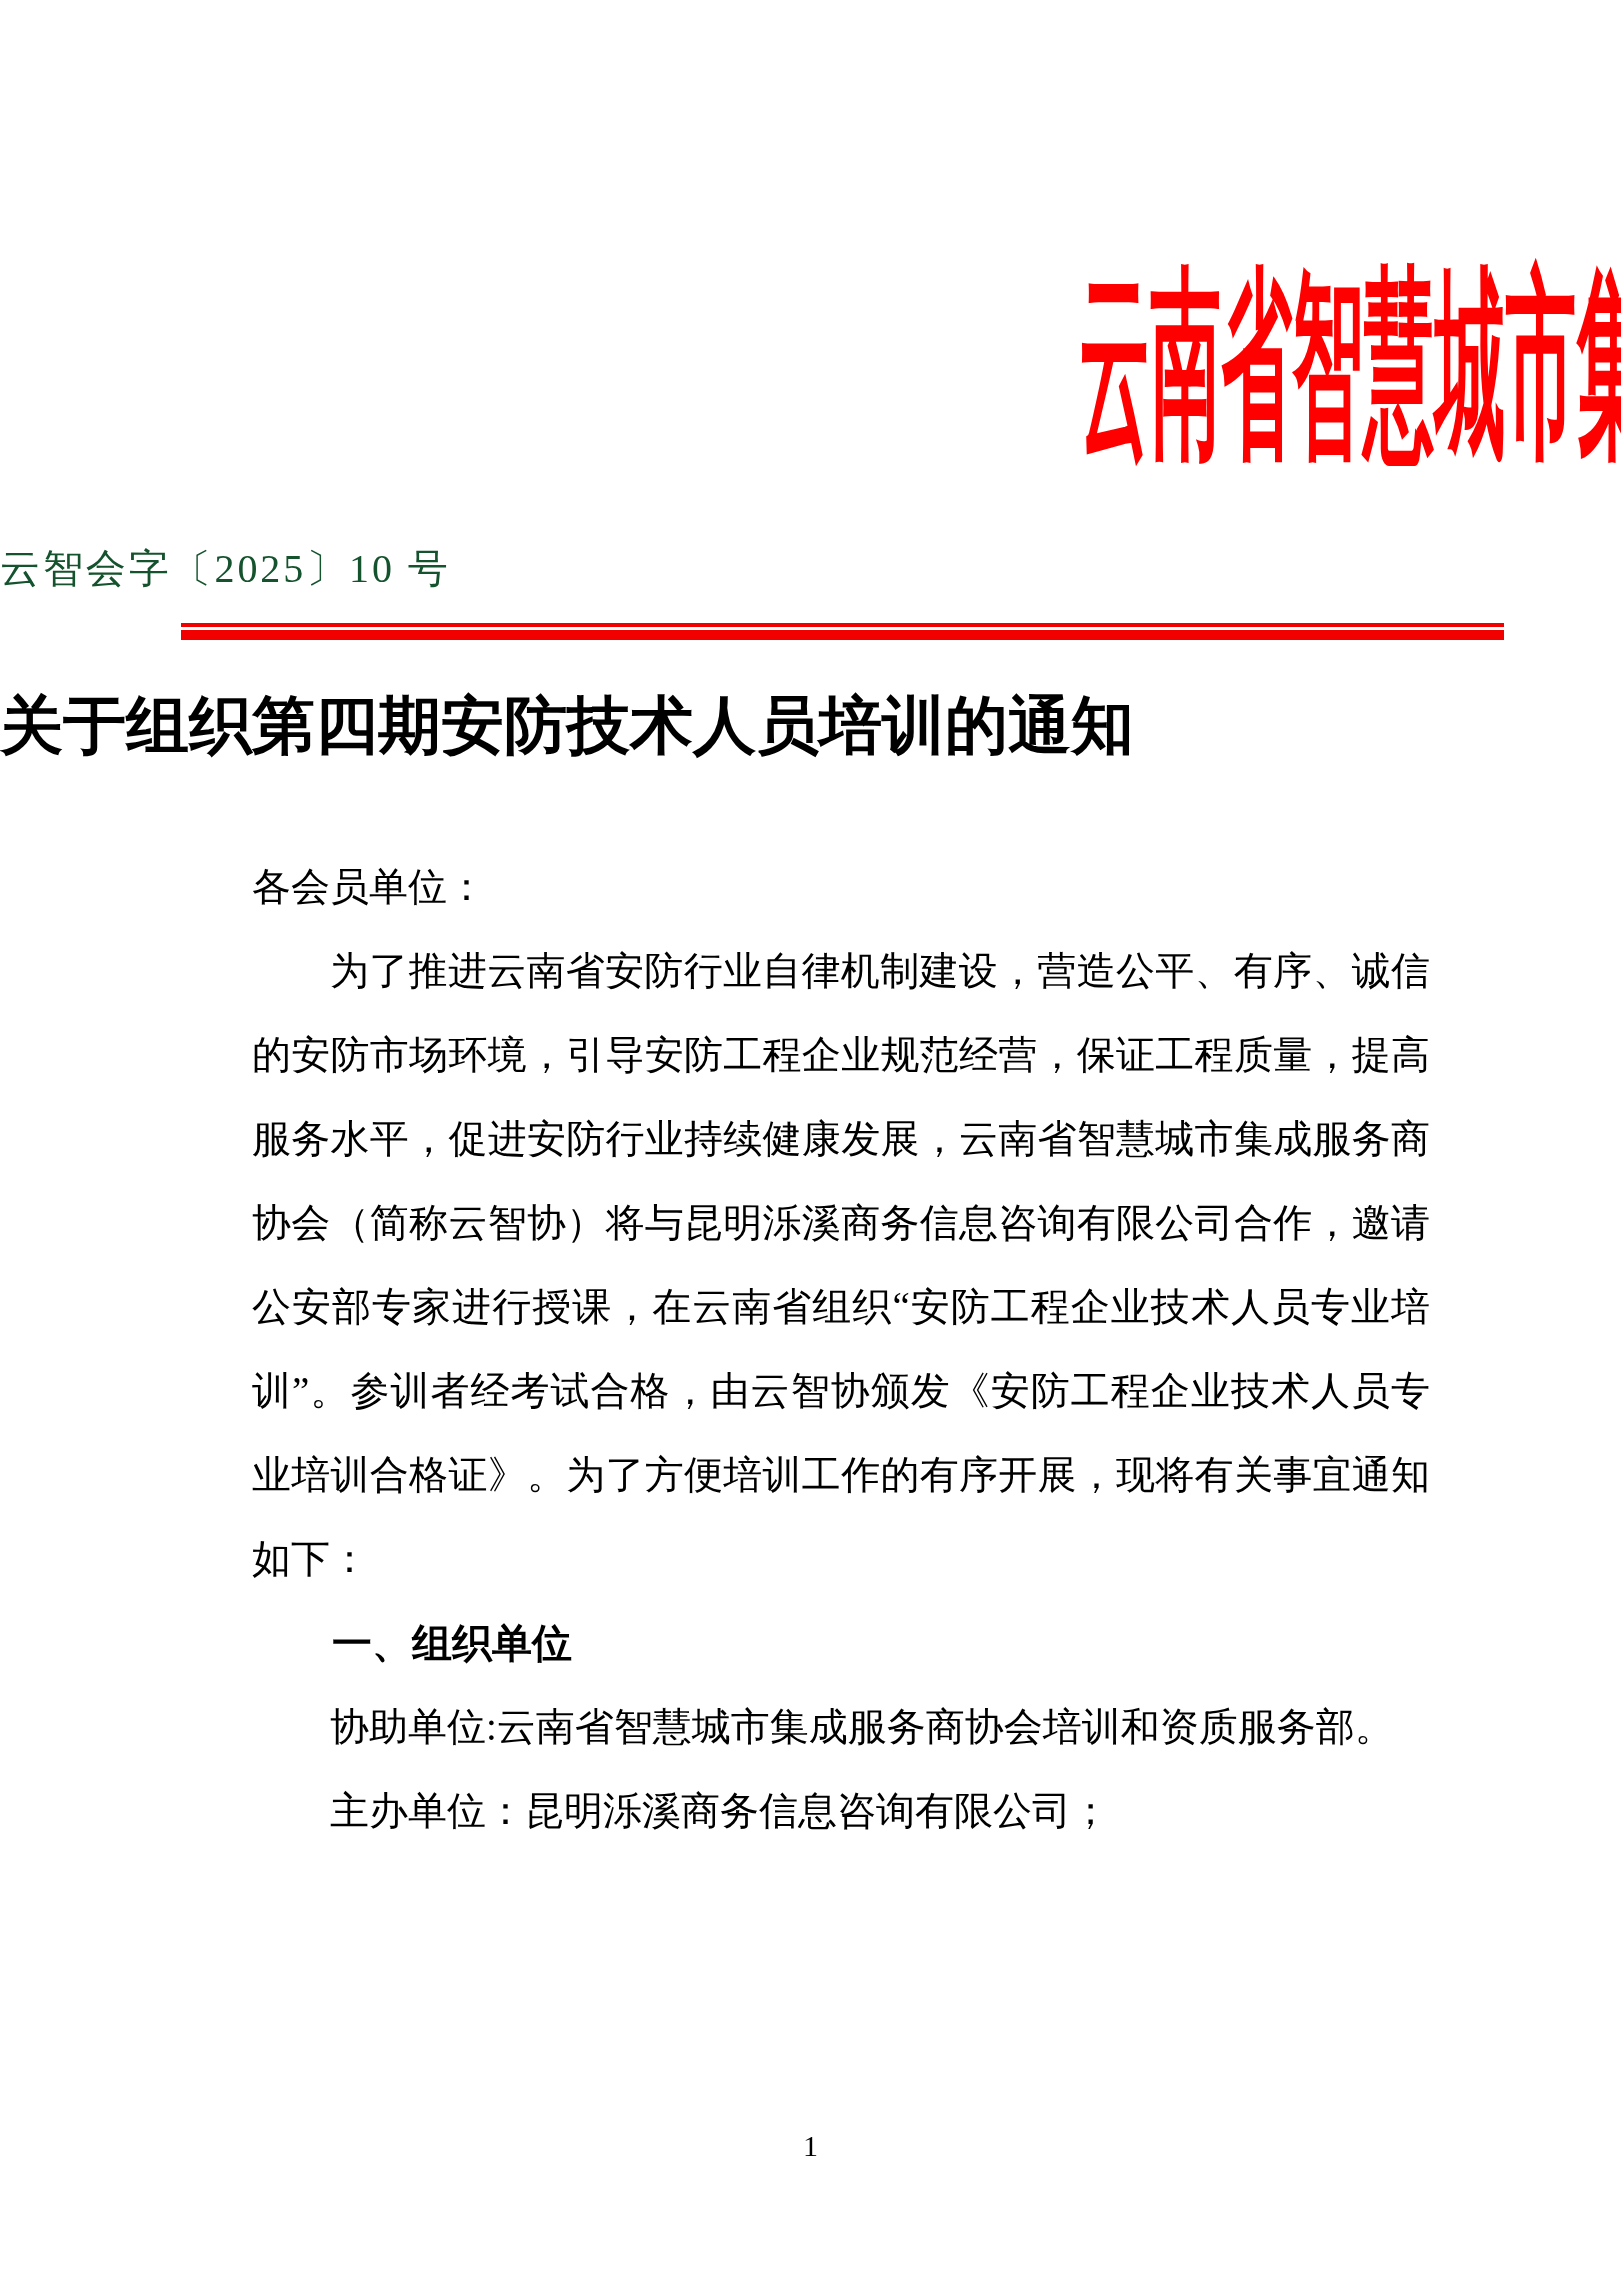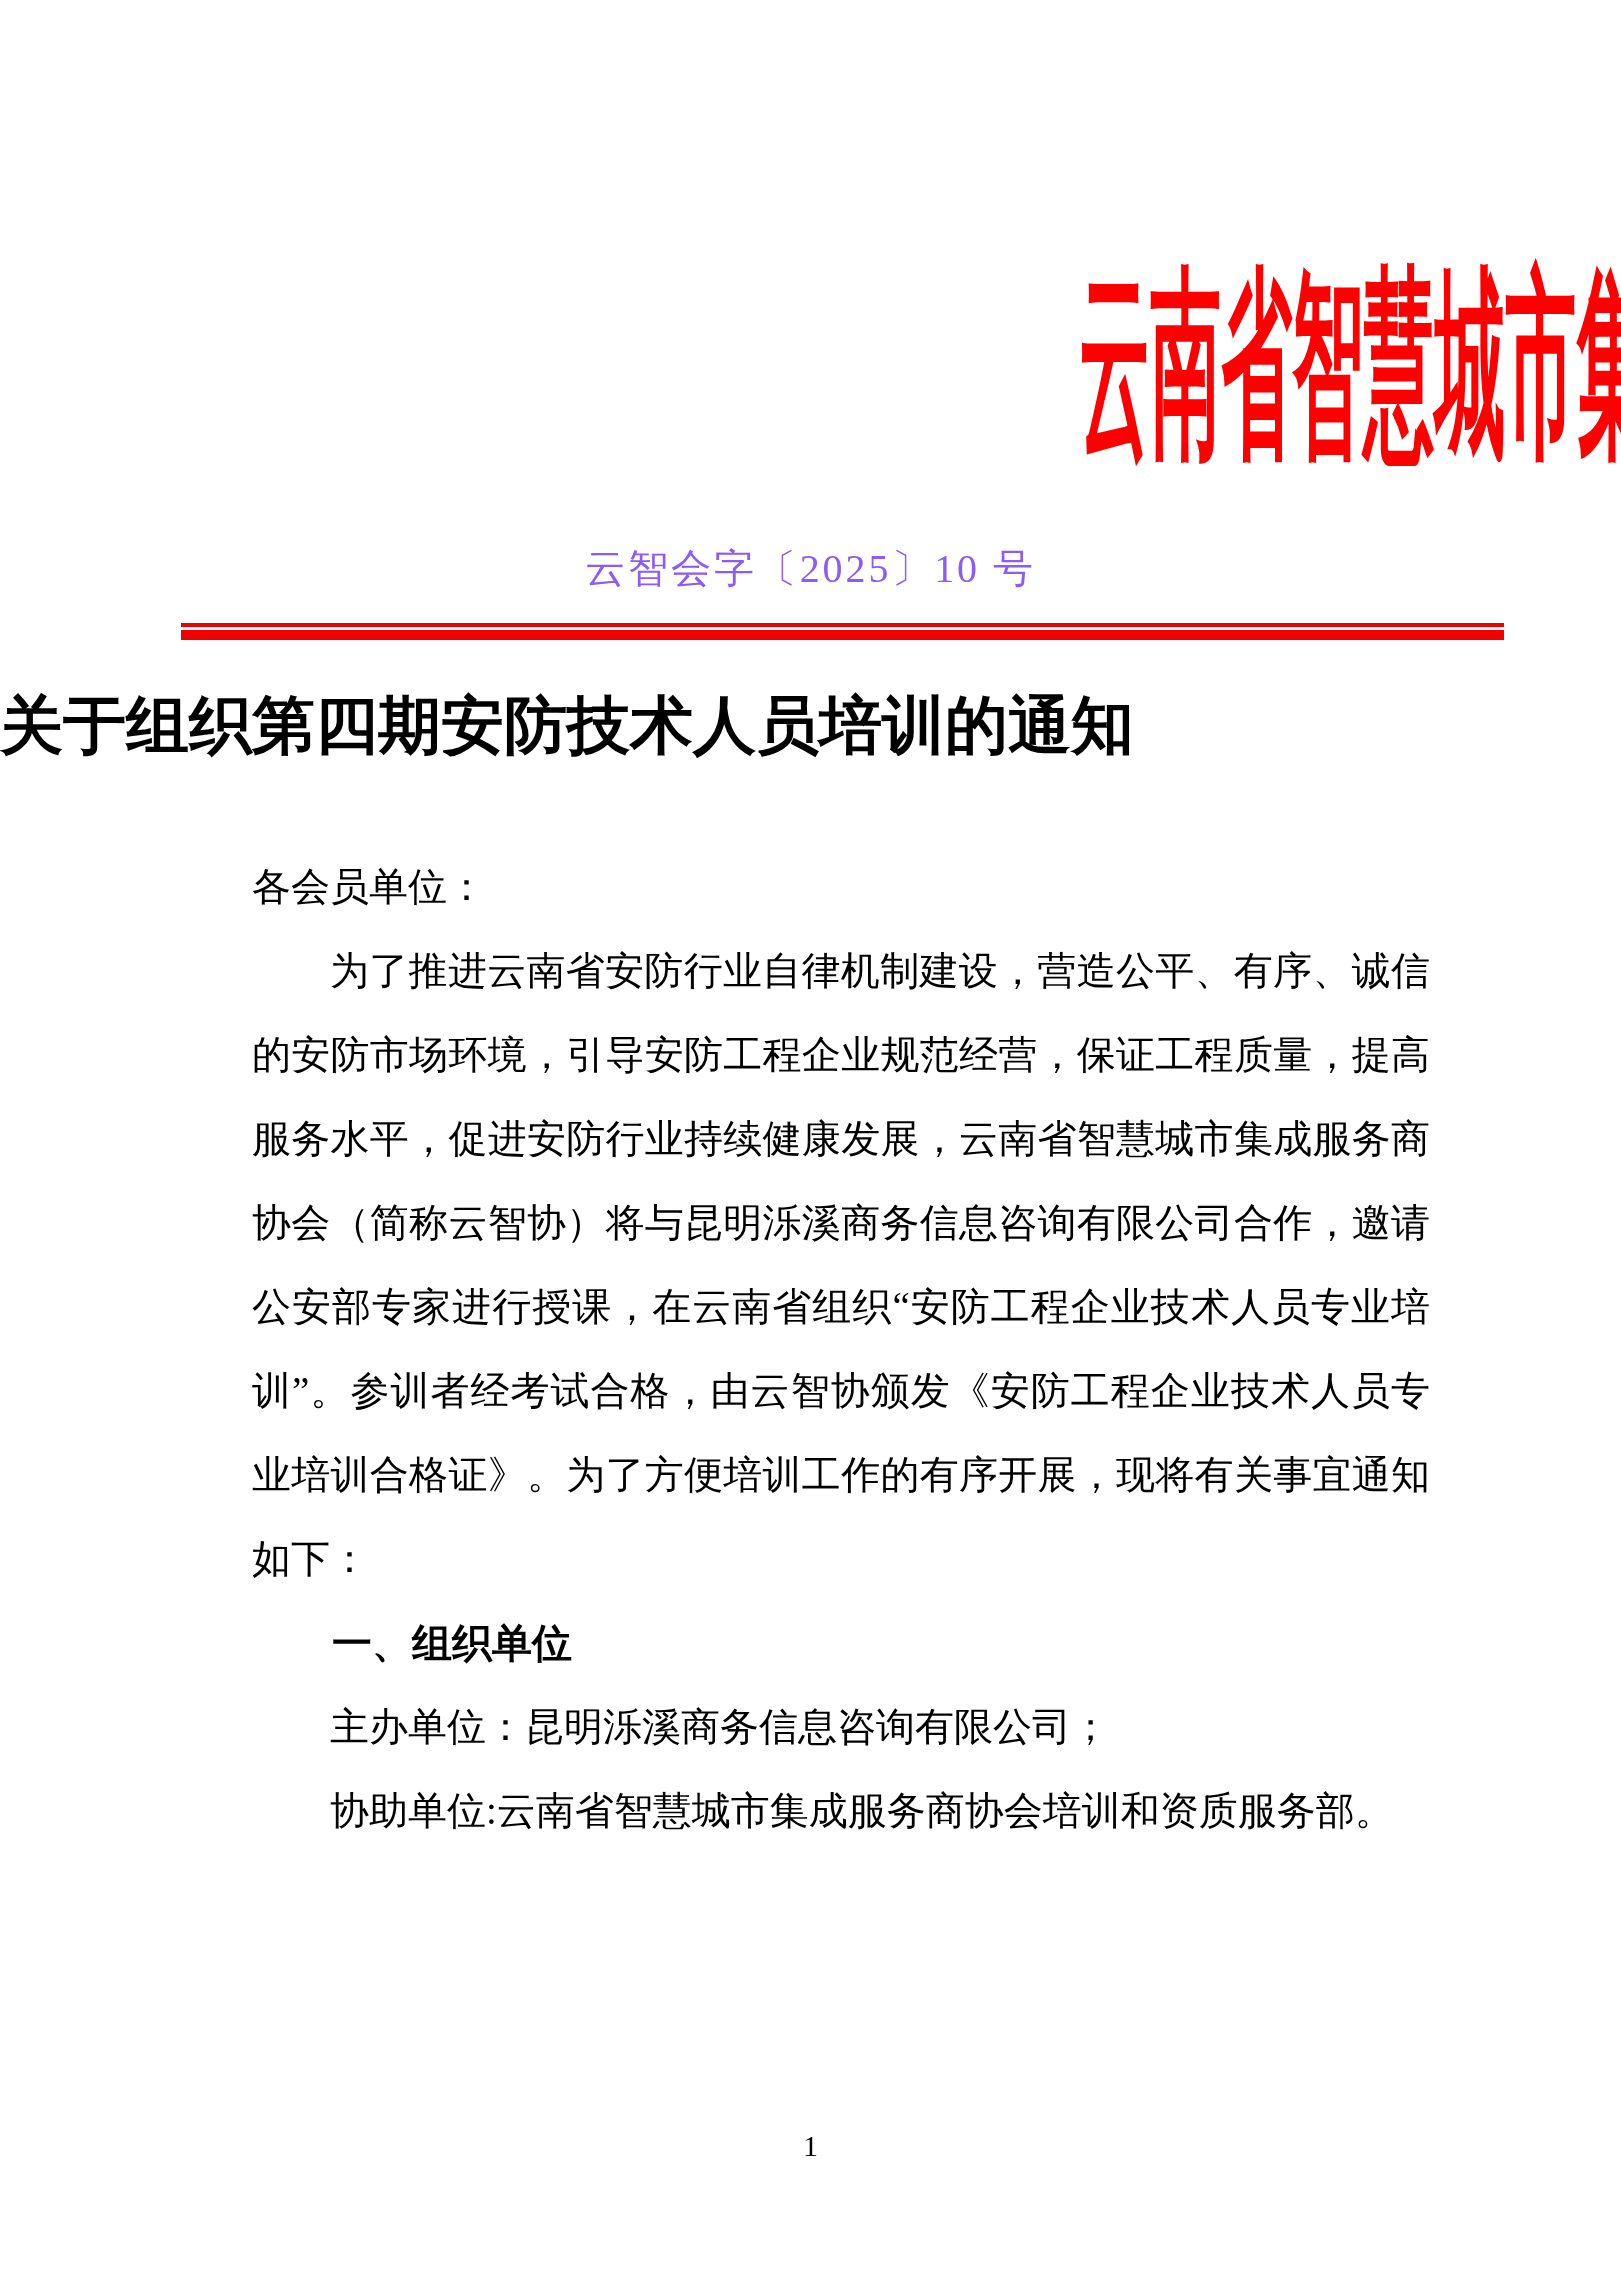--- a/index.html
+++ b/index.html
@@ -36,24 +36,23 @@
     letter-spacing: 2px;
     transform: scaleX(0.345);
     transform-origin: center top;
   }
   
   .doc-number {
     position: absolute;
     top: 545px;
     left: 0;
     width: 100%;
-    text-align: center;
     font-size: 40px;
     line-height: 47px;
-    color: #8b5cf6;
+    color: #14532d;
     letter-spacing: 2.9px;
   }
   
   .red-rule {
     position: absolute;
     top: 623px;
     left: 181px;
     width: 1323px;
     height: 16.7px;
   }
@@ -136,20 +135,20 @@
     <div class="gap"></div>
     <div class="thick"></div>
   </div>
 
   <div class="doc-title">关于组织第四期安防技术人员培训的通知</div>
 
   <div class="body-block">
     <div class="salutation">各会员单位：</div>
     <div class="para">为了推进云南省安防行业自律机制建设，营造公平、有序、诚信的安防市场环境，引导安防工程企业规范经营，保证工程质量，提高服务水平，促进安防行业持续健康发展，云南省智慧城市集成服务商协会（简称云智协）将与昆明泺溪商务信息咨询有限公司合作，邀请公安部专家进行授课，在云南省组织“安防工程企业技术人员专业培训”。参训者经考试合格，由云智协颁发《安防工程企业技术人员专业培训合格证》。为了方便培训工作的有序开展，现将有关事宜通知如下：</div>
     <div class="section-heading">一、组织单位</div>
+    <div class="org-line">协助单位:云南省智慧城市集成服务商协会培训和资质服务部。</div>
     <div class="org-line">主办单位：昆明泺溪商务信息咨询有限公司；</div>
-    <div class="org-line">协助单位:云南省智慧城市集成服务商协会培训和资质服务部。</div>
   </div>
 
   <div class="page-number">1</div>
 
 </div>
 
 
 </body></html>

